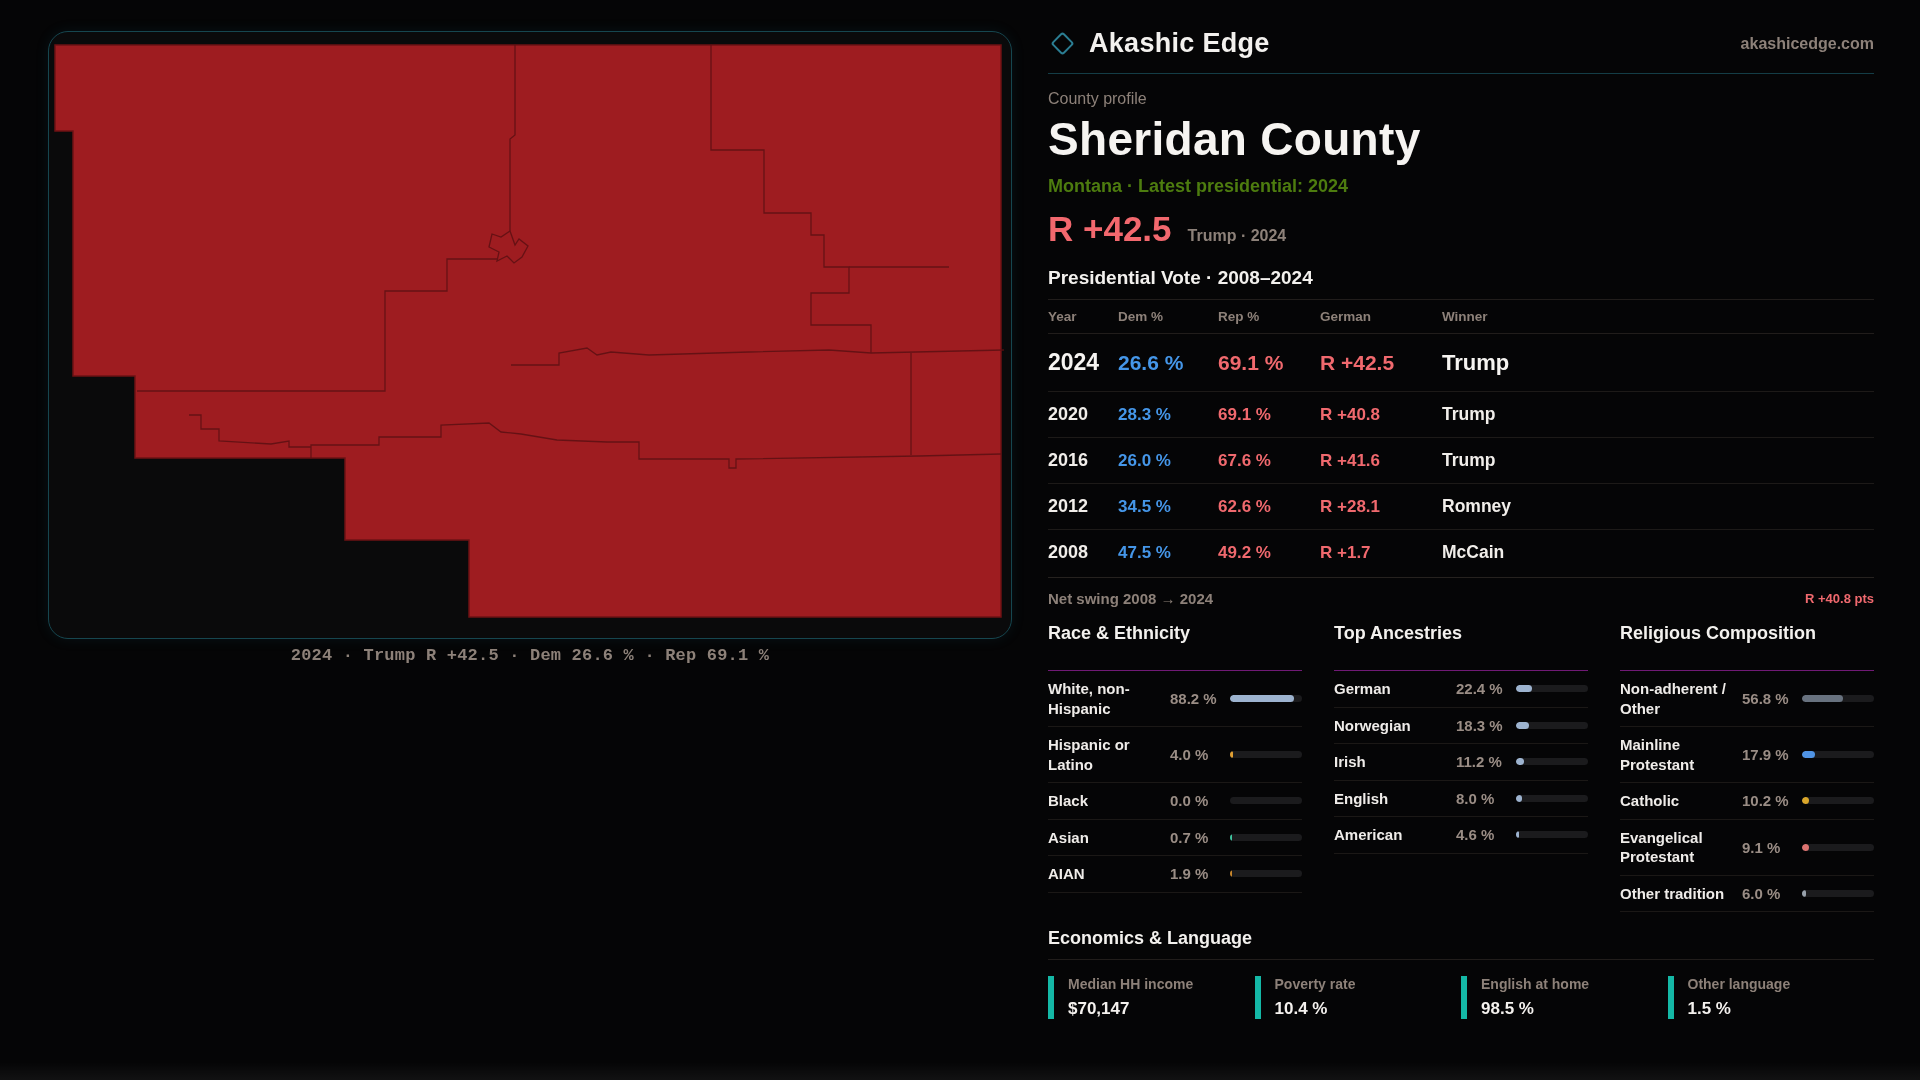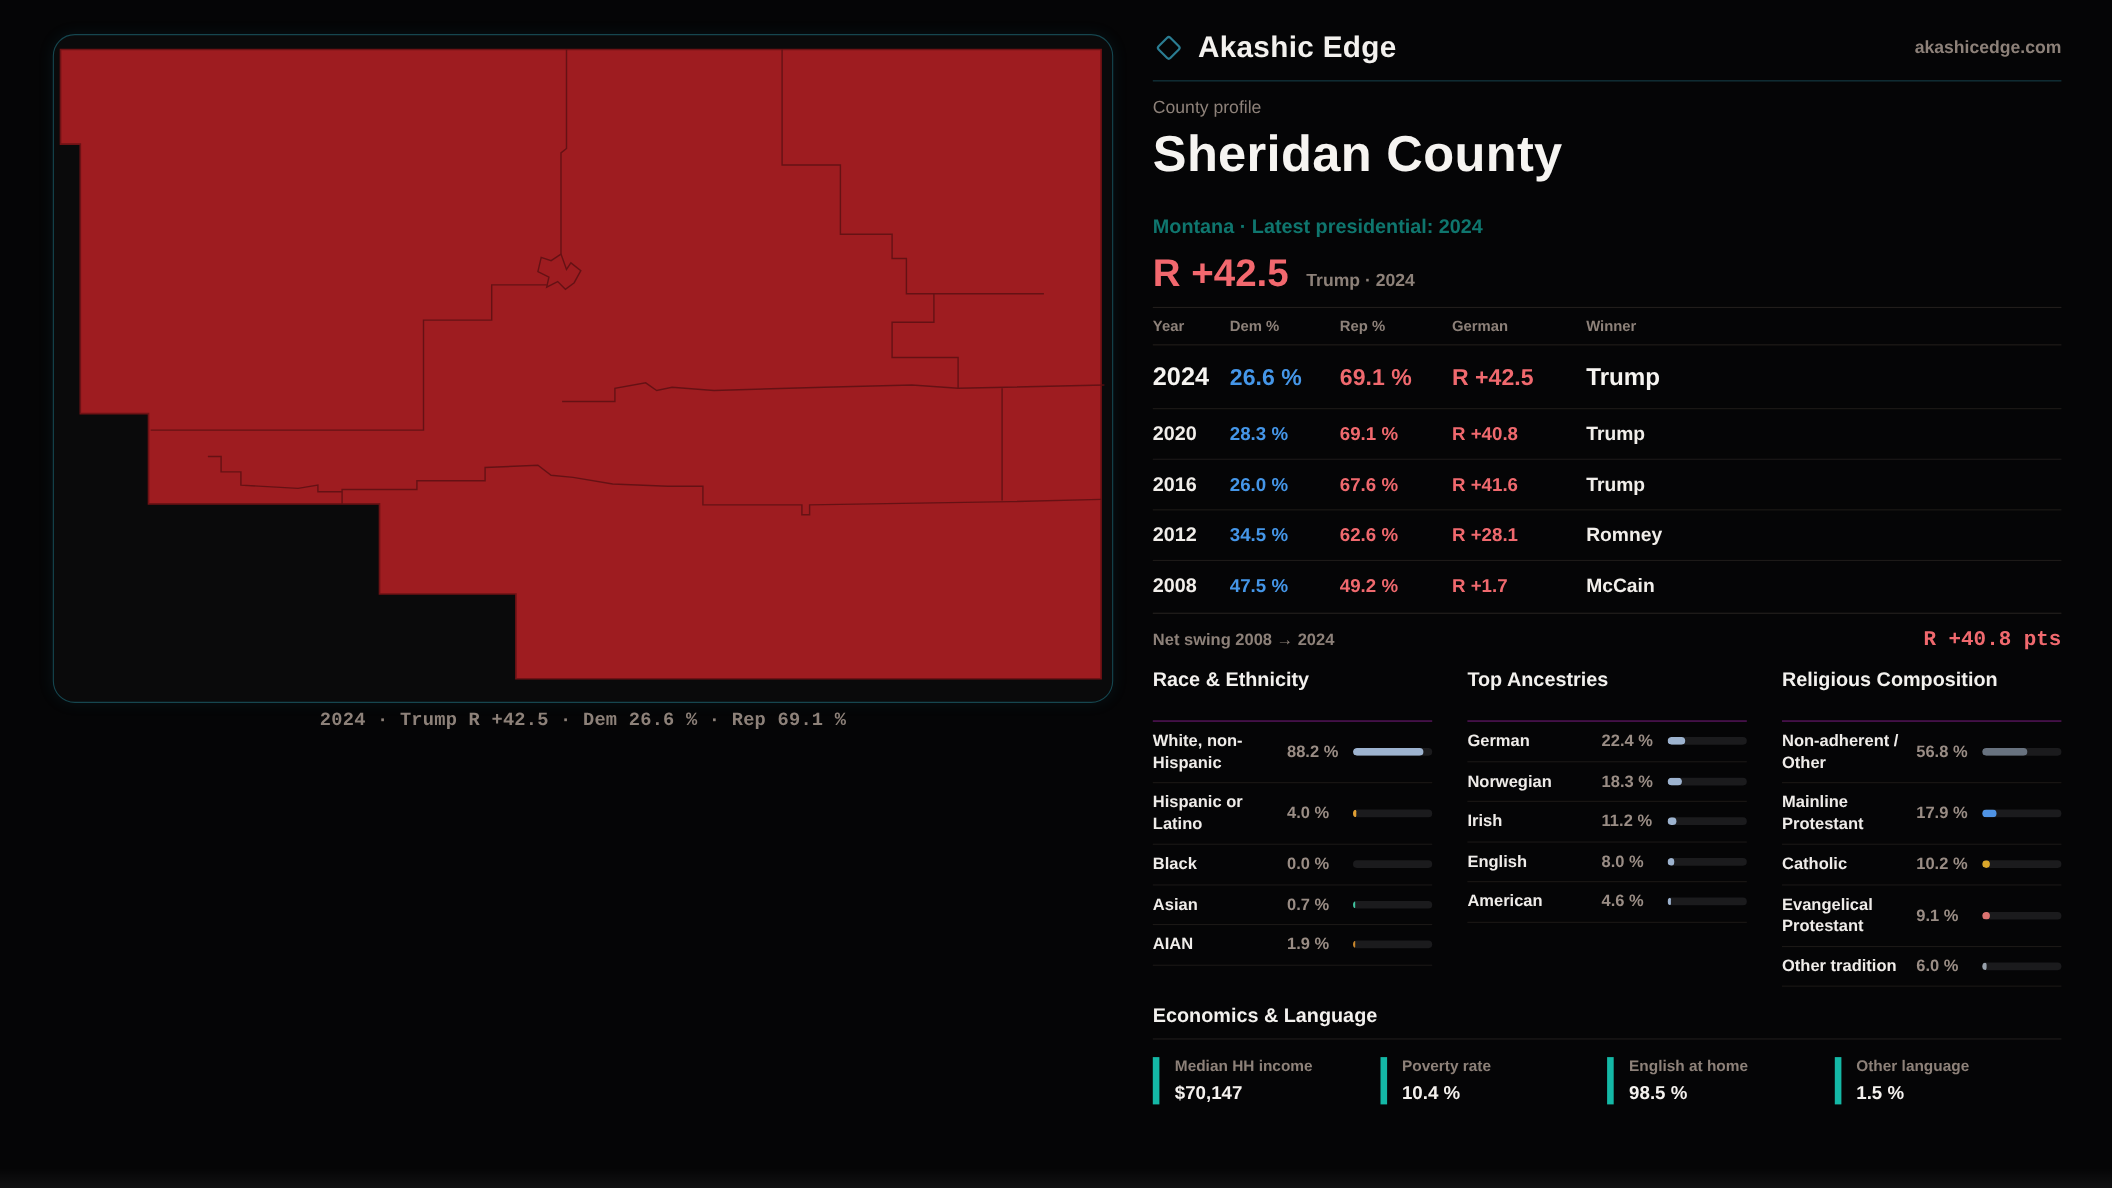--- a/index.html
+++ b/index.html
@@ -22,21 +22,21 @@
   .brandbar { display:flex; align-items:center; justify-content:space-between;
     padding-top:28px; padding-bottom:14px; border-bottom:1px solid #143d46; }
   .brand-left { display:flex; align-items:center; }
   .diamond { width:17px; height:17px; border:2.5px solid #2b7d92; border-radius:3px;
     transform:rotate(45deg); margin:0 18px 0 6px; }
   .brand-name { color:#f3f1ee; font-size:27px; font-weight:700; letter-spacing:0.3px; }
   .brand-domain { color:#8d8179; font-size:16px; font-weight:700; text-decoration:none; }
 
   .eyebrow { margin-top:16px; color:#8d8179; font-size:16px; font-weight:500; }
   .county-title { margin-top:4px; color:#f6f4f1; font-size:46px; font-weight:800; letter-spacing:0.3px; }
-  .subtitle { margin-top:30px; color:#0f766e; font-size:18px; font-weight:700; }
+  .subtitle { margin-top:10px; color:#4d7c0f; font-size:18px; font-weight:700; }
   .headline { margin-top:12px; display:flex; align-items:baseline; }
   .headline-margin { color:#f2686e; font-size:35px; font-weight:800; }
   .headline-note { color:#8d8179; font-size:16px; font-weight:600; margin-left:16px; }
   .section-title { margin-top:18px; color:#f3f1ee; font-size:19px; font-weight:700; }
 
   
   .vtable { margin-top:10px; }
   .vrow { display:grid; grid-template-columns:70px 100px 102px 122px 1fr; align-items:baseline; }
   .vhead { border-top:1px solid #211d1b; border-bottom:1px solid #211d1b; padding:9px 0;
     color:#8d8179; font-size:13.5px; font-weight:600; }
@@ -49,21 +49,21 @@
   .row-major .c-winner { color:#f6f4f1; font-size:22px; font-weight:800; }
   .row-minor { padding:12px 0; border-bottom:1px solid #1d1a18; }
   .row-minor .c-year { color:#f1eeea; font-size:18px; font-weight:700; }
   .row-minor .c-dem { color:#4596e8; font-size:17px; font-weight:700; }
   .row-minor .c-rep { color:#f0696e; font-size:17px; font-weight:700; }
   .row-minor .c-margin { color:#f0696e; font-size:17px; font-weight:700; }
   .row-minor .c-winner { color:#f1eeea; font-size:17.5px; font-weight:800; }
   .netswing { display:flex; justify-content:space-between; align-items:center;
     border-top:1px solid #26221f; margin-top:2px; padding:12px 0 4px; }
   .netswing-label { color:#8d8179; font-size:15px; font-weight:600; }
-  .netswing-value { color:#f0696e; font-size:19px; font-weight:800;font-family:Liberation Mono, monospace; }
+  .netswing-value { color:#f0696e; font-size:13px; font-weight:800; }
 
   
   .demo-grid { margin-top:12px; display:grid; grid-template-columns:1fr 1fr 1fr; column-gap:32px; }
   .demo-col h3 { color:#f3f1ee; font-size:18px; font-weight:700; padding-bottom:26px;
     border-bottom:1px solid #701a75; }
   .demo-row { display:flex; align-items:center; padding:8px 0; border-bottom:1px solid #1b1816; min-height:36px; }
   .demo-label { flex:1; color:#efece9; font-size:15px; font-weight:700; line-height:1.3; padding-right:6px; }
   .demo-value { width:60px; color:#9a8d85; font-size:15px; font-weight:600; }
   .bar { width:72px; height:7px; background:#1b1b1d; border-radius:4px; overflow:hidden; }
   .bar i { display:block; height:7px; border-radius:4px; }
@@ -123,20 +123,21 @@
 
     <div class="eyebrow">County profile</div>
     <div class="county-title">Sheridan County</div>
     <div class="subtitle">Montana · Latest presidential: 2024</div>
 
     <div class="headline">
       <span class="headline-margin">R +42.5</span>
       <span class="headline-note">Trump · 2024</span>
     </div>
 
+    <div class="section-title">Presidential Vote · 2008–2024</div>
 
     <div class="vtable">
       <div class="vrow vhead">
         <div>Year</div>
         <div>Dem %</div>
         <div>Rep %</div>
         <div>German</div>
         <div>Winner</div>
       </div>
       <div class="vrow row-major">

